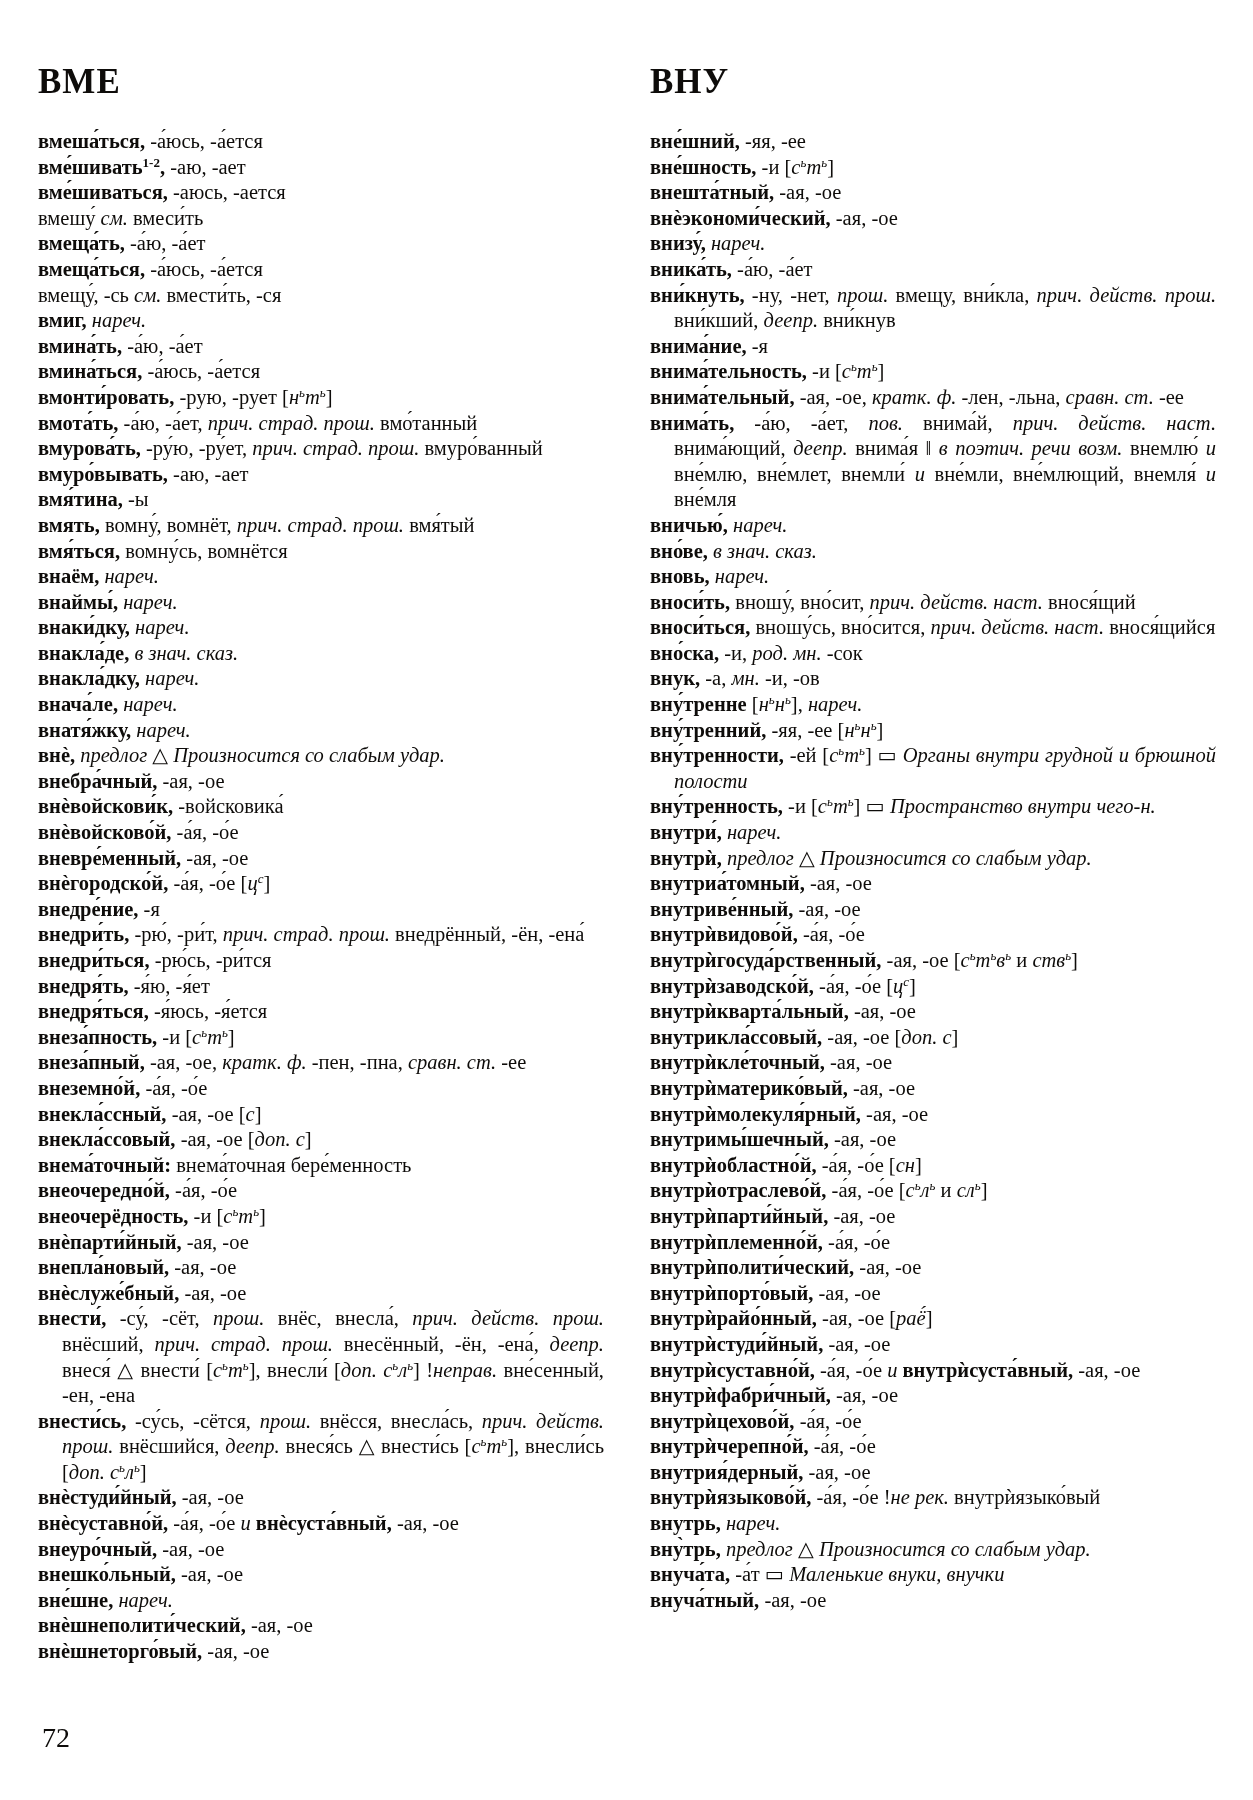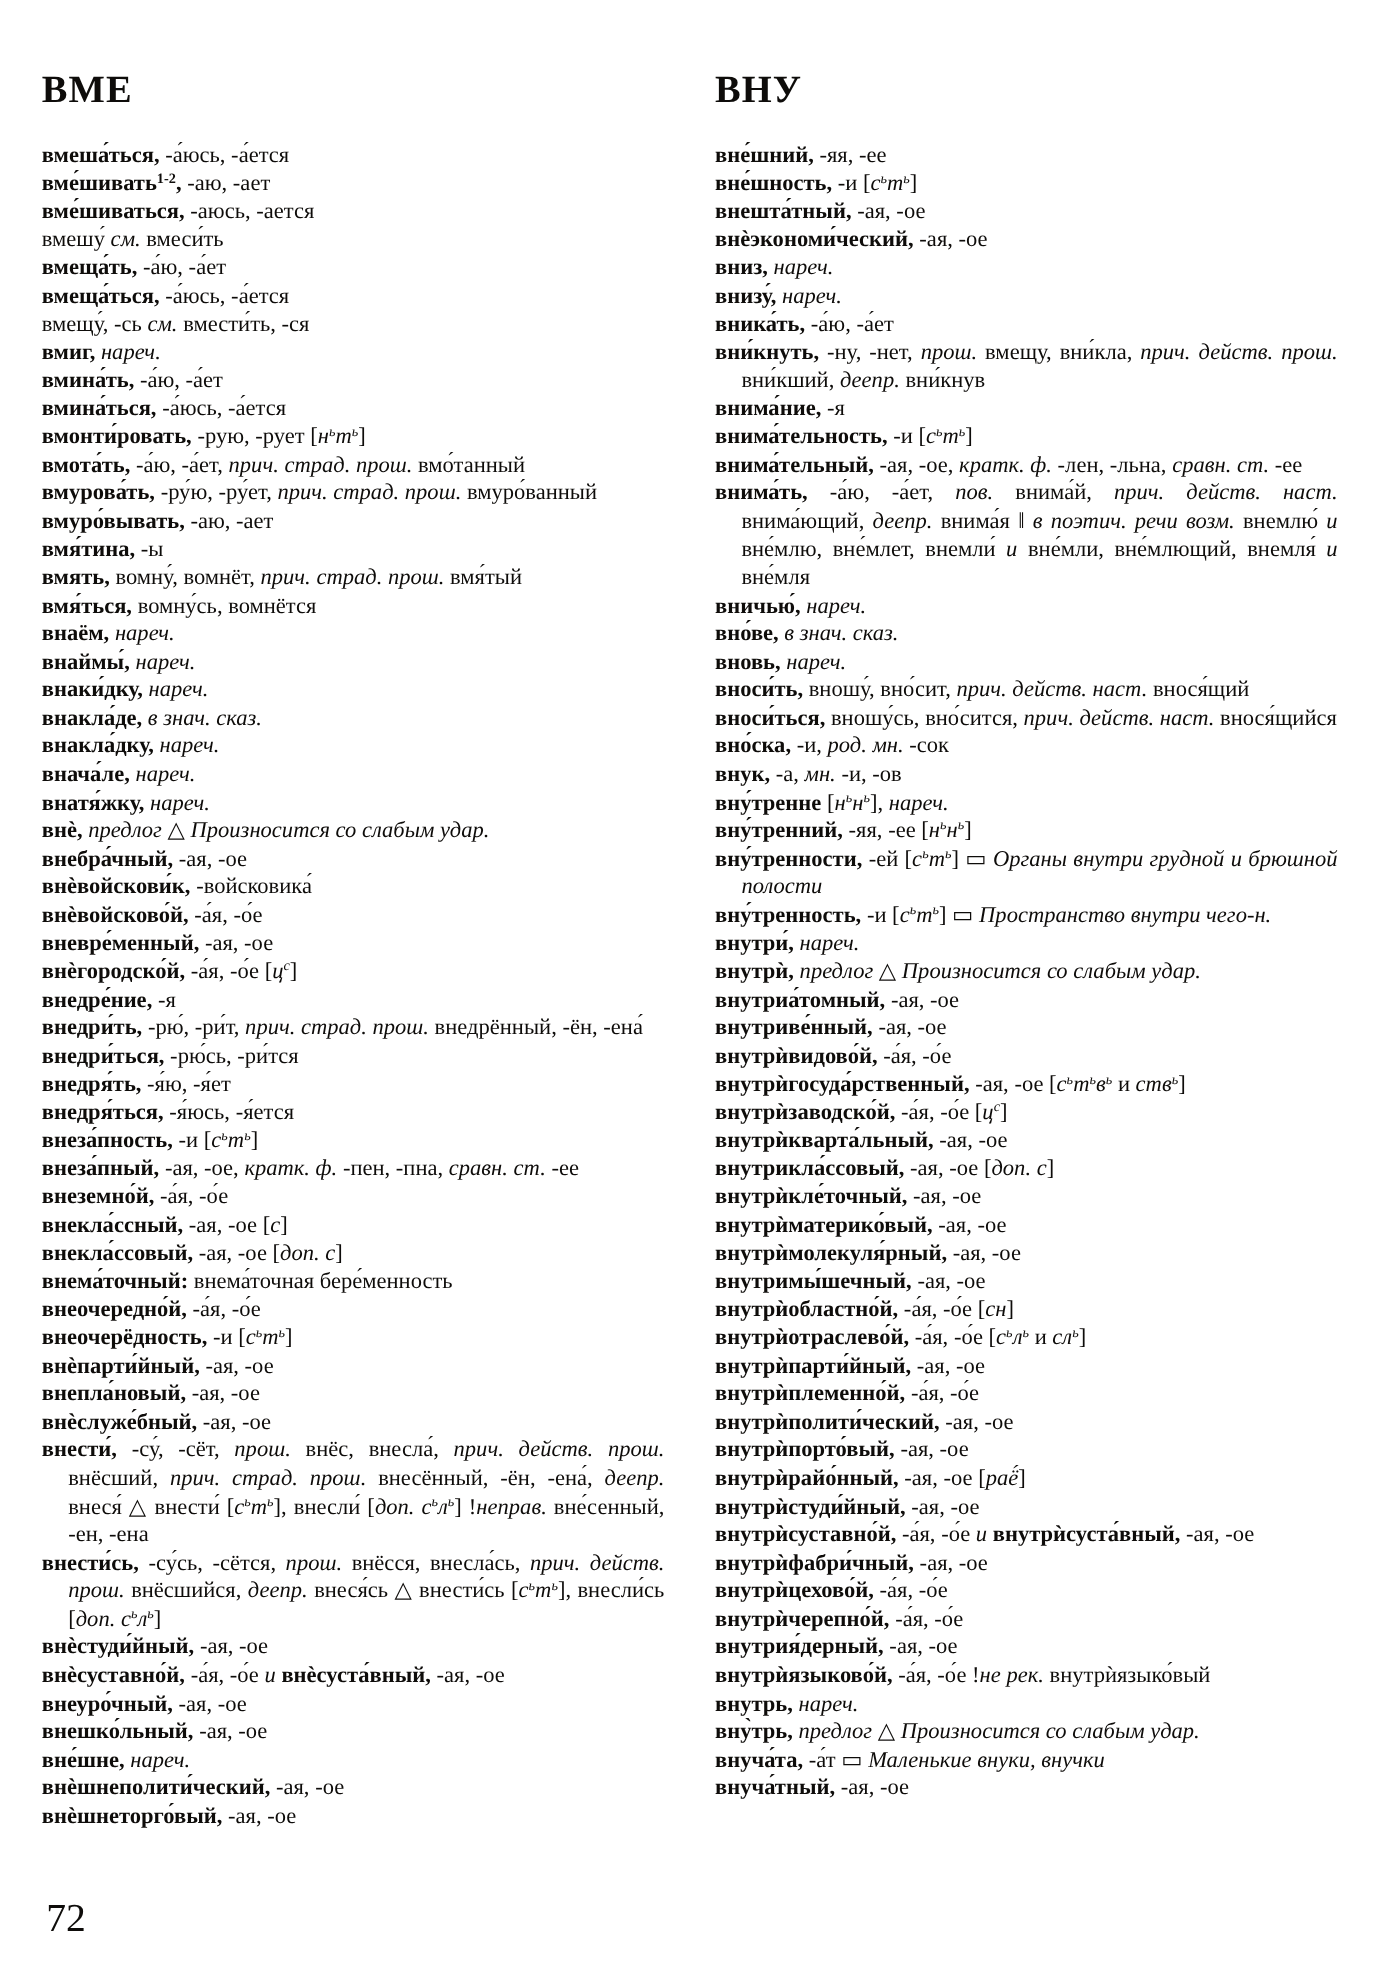--- a/index.html
+++ b/index.html
@@ -11,21 +11,21 @@
   .cols{position:absolute;left:38px;top:26px;display:flex;gap:46px;margin-top:36px;}
   .col{width:566px;}
   .col-h{font-size:35px;font-weight:bold;line-height:40px;margin:0 0 27px 0;letter-spacing:1px;}
   .entry{
     margin:0;font-size:20.5px;line-height:25.6px;text-align:justify;
     padding-left:24px;text-indent:-24px;
   }
   .b{font-weight:bold;}
   .i{font-style:italic;}
   .sup{font-size:13px;vertical-align:7px;line-height:0;}
-  .pagenum{position:absolute;left:42px;top:1722px;font-size:36px;}
+  .pagenum{position:absolute;left:42px;top:1722px;font-size:28px;}
 </style>
 </head>
 <body>
 
 <div class="sheet">
   <div class="cols">
     <div class="col">
       <h1 class="col-h">ВМЕ</h1>
       <div id="col-left">
           <p class="entry"><span class="b">вмеша́ться,</span><span> -а́юсь, -а́ется</span></p>
@@ -85,21 +85,20 @@
           <p class="entry"><span class="b">внѐшнеторго́вый,</span><span> -ая, -ое</span></p>
         </div>
     </div>
     <div class="col">
       <h1 class="col-h">ВНУ</h1>
       <div id="col-right">
           <p class="entry"><span class="b">вне́шний,</span><span> -яя, -ее</span></p>
           <p class="entry"><span class="b">вне́шность,</span><span> -и [</span><span class="i">с</span><span class="i sup">ь</span><span class="i">т</span><span class="i sup">ь</span><span>]</span></p>
           <p class="entry"><span class="b">внешта́тный,</span><span> -ая, -ое</span></p>
           <p class="entry"><span class="b">внѐэкономи́ческий,</span><span> -ая, -ое</span></p>
-          <p class="entry"><span class="b">вниз,</span><span class="i"> нареч.</span></p>
           <p class="entry"><span class="b">внизу́,</span><span class="i"> нареч.</span></p>
           <p class="entry"><span class="b">вника́ть,</span><span> -а́ю, -а́ет</span></p>
           <p class="entry"><span class="b">вни́кнуть,</span><span> -ну, -нет, </span><span class="i">прош.</span><span> вмещу, вни́кла, </span><span class="i">прич. действ. прош.</span><span> вни́кший, </span><span class="i">деепр.</span><span> вни́кнув</span></p>
           <p class="entry"><span class="b">внима́ние,</span><span> -я</span></p>
           <p class="entry"><span class="b">внима́тельность,</span><span> -и [</span><span class="i">с</span><span class="i sup">ь</span><span class="i">т</span><span class="i sup">ь</span><span>]</span></p>
           <p class="entry"><span class="b">внима́тельный,</span><span> -ая, -ое, </span><span class="i">кратк. ф.</span><span> -лен, -льна, </span><span class="i">сравн. ст.</span><span> -ее</span></p>
           <p class="entry"><span class="b">внима́ть,</span><span> -а́ю, -а́ет, </span><span class="i">пов.</span><span> внима́й, </span><span class="i">прич. действ. наст.</span><span> внима́ющий, </span><span class="i">деепр.</span><span> внима́я ‖ </span><span class="i">в поэтич. речи возм.</span><span> внемлю́ </span><span class="i">и</span><span> вне́млю, вне́млет, внемли́ </span><span class="i">и</span><span> вне́мли, вне́млющий, внемля́ </span><span class="i">и</span><span> вне́мля</span></p>
           <p class="entry"><span class="b">вничью́,</span><span class="i"> нареч.</span></p>
           <p class="entry"><span class="b">вно́ве,</span><span class="i"> в знач. сказ.</span></p>
           <p class="entry"><span class="b">вновь,</span><span class="i"> нареч.</span></p>

